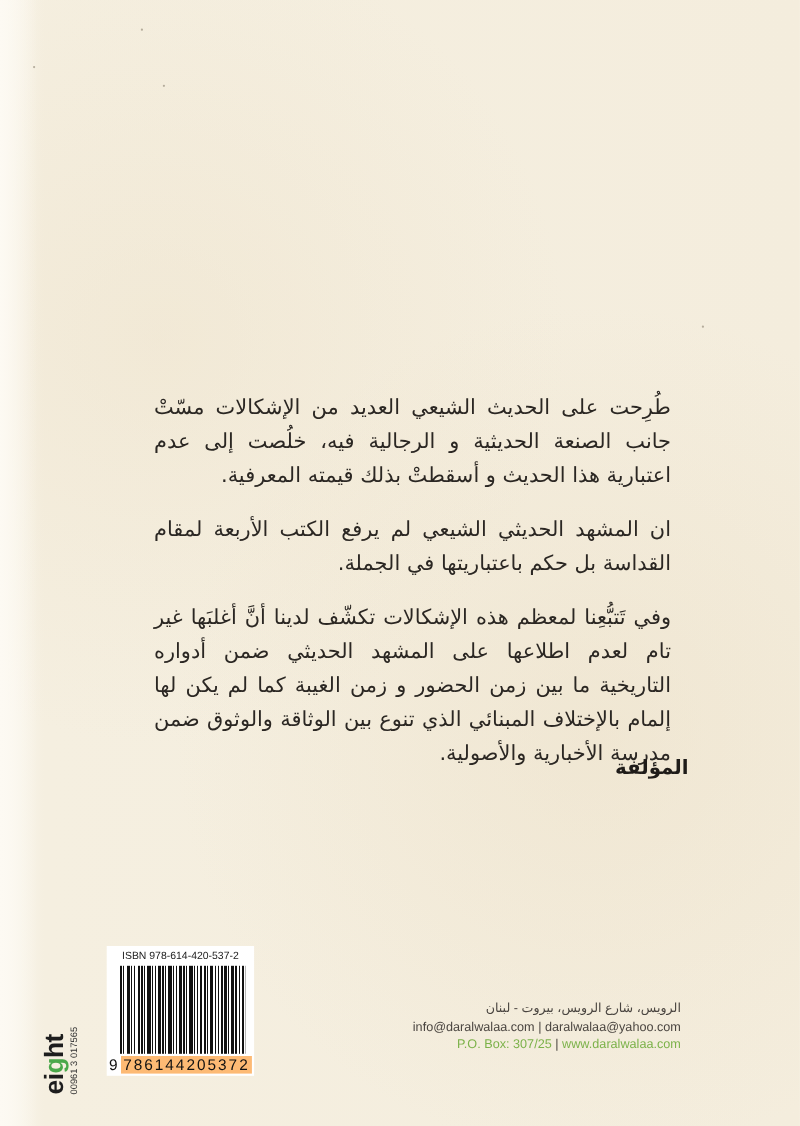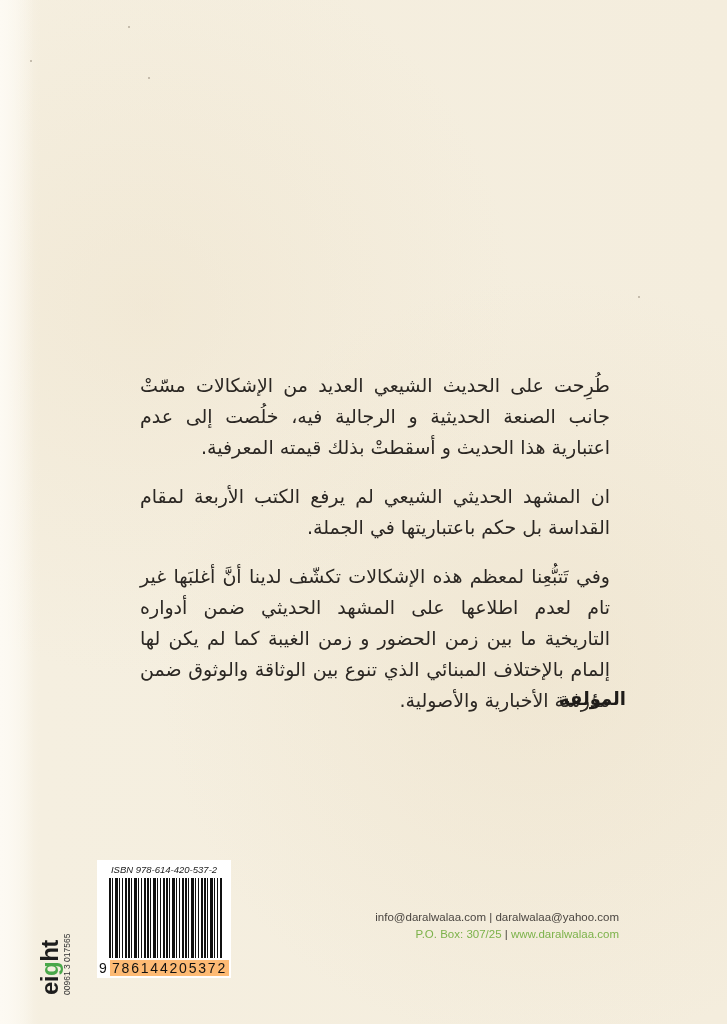--- a/index.html
+++ b/index.html
@@ -17,21 +17,21 @@
       radial-gradient(circle at 75% 65%, rgba(232,218,190,0.35) 0, transparent 45%),
       linear-gradient(90deg, #fbf8f0 0px, #f5efe0 40px, #f4eddd 100%);
   }
   .left-edge {
     position: absolute; left: 0; top: 0; bottom: 0; width: 34px;
     background: linear-gradient(90deg, #fdfaf3, rgba(246,240,226,0));
   }
   .blurb {
     position: absolute; top: 355px; left: 140px; width: 470px;
     direction: rtl; text-align: justify;
-    font-size: 19px; line-height: 31px; color: #2b2723; margin-top: 15px;
+    font-size: 19px; line-height: 31px; color: #2b2723;
   }
   .blurb p { margin: 0 0 18px 0; text-align-last: right; }
   .author {
     position: absolute; top: 688px; left: 156px; width: 470px;
     direction: rtl; text-align: right;
     font-size: 18px; font-weight: bold; color: #1f1c19;
   }
   .publisher {
     position: absolute; top: 858px; left: 470px; width: 160px; height: 50px;
   }
@@ -50,21 +50,21 @@
     font-family: "Liberation Sans", sans-serif;
   }
   .contact .ar { direction: rtl; }
   .contact .green { color: #7cb24a; }
   .barcode-box {
     position: absolute; left: 97px; top: 860px; width: 134px; height: 118px;
     background: #ffffff;
   }
   .isbn-text {
     position: absolute; top: 4px; left: 0; right: 0; text-align: center;
-    font-size: 9.5px; font-family: "Liberation Sans", sans-serif; color: #222; font-style: italic;
+    font-size: 9.5px; font-family: "Liberation Sans", sans-serif; color: #222;
   }
   .bars {
     position: absolute; left: 12px; top: 18px; width: 114px; height: 80px;
     background: repeating-linear-gradient(90deg,
       #111 0 2px, #fff 2px 3px, #111 3px 4px, #fff 4px 6px,
       #111 6px 9px, #fff 9px 10px, #111 10px 11px, #fff 11px 13px,
       #111 13px 14px, #fff 14px 16px, #111 16px 18px, #fff 18px 19px);
   }
   .bar-digits {
     position: absolute; left: 2px; right: 2px; bottom: 2px;
@@ -104,20 +104,21 @@
 
   <div class="blurb">
     <p>طُرِحت على الحديث الشيعي العديد من الإشكالات مسّتْ جانب الصنعة الحديثية و الرجالية فيه، خلُصت إلى عدم اعتبارية هذا الحديث و أسقطتْ بذلك قيمته المعرفية.</p>
     <p>ان المشهد الحديثي الشيعي لم يرفع الكتب الأربعة لمقام القداسة بل حكم باعتباريتها في الجملة.</p>
     <p>وفي تَتبُّعِنا لمعظم هذه الإشكالات تكشّف لدينا أنَّ أغلبَها غير تام لعدم اطلاعها على المشهد الحديثي ضمن أدواره التاريخية ما بين زمن الحضور و زمن الغيبة كما لم يكن لها إلمام بالإختلاف المبنائي الذي تنوع بين الوثاقة والوثوق ضمن مدرسة الأخبارية والأصولية.</p>
   </div>
   <div class="author">المؤلفة</div>
 
 
   <div class="contact">
+    <div class="ar">الرويس، شارع الرويس، بيروت - لبنان</div>
     <div>
       <span>info@daralwalaa.com</span>
       <span>|</span>
       <span>daralwalaa@yahoo.com</span>
     </div>
     <div>
       <span class="green">P.O. Box:</span>
       <span class="green">307/25</span>
       <span>|</span>
       <span class="green">www.daralwalaa.com</span>

